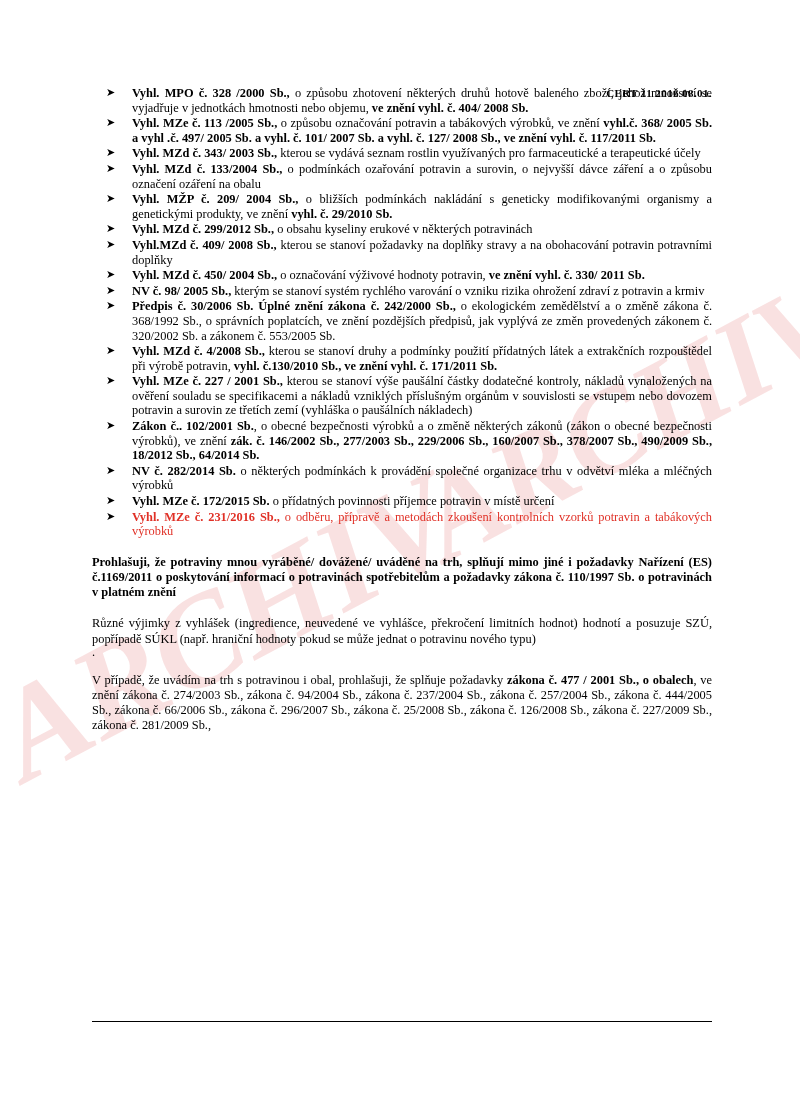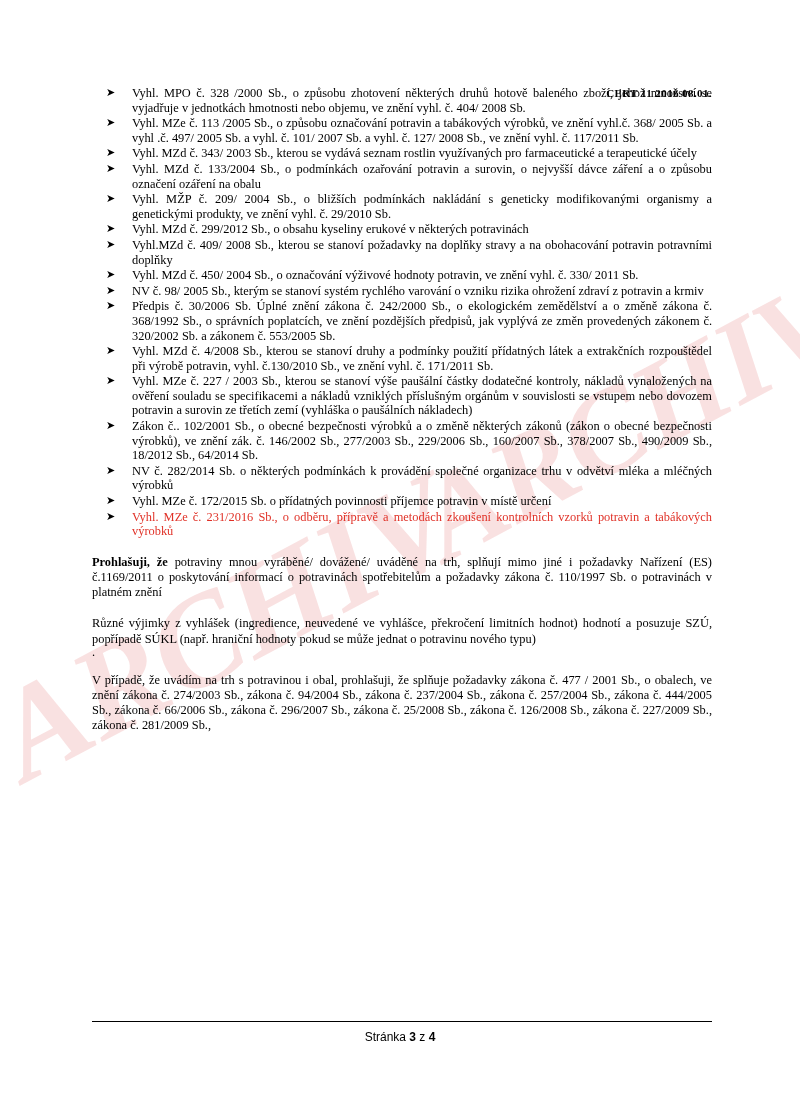--- a/index.html
+++ b/index.html
@@ -71,21 +71,21 @@
   ul.list > li .bullet {
     position: absolute;
     left: 14px;
     top: 0px;
     font-family: "DejaVu Sans", sans-serif;
     font-size: 11px;
     font-weight: bold;
     color: #000;
   }
   li.red, li.red .bullet { color: #e03127; }
-  b { font-weight: normal; }
+  b { font-weight: bold; }
   .para {
     font-size: 12.4px;
     line-height: 15.2px;
     text-align: justify;
     margin-top: 16px;
   }
   .para.bold { font-weight: bold; }
   .para.gap-lg { }
   .dot-line { font-size: 12.4px; line-height: 10px; }
 
@@ -126,32 +126,29 @@
         <li class="list-item"><span class="bullet">➤</span><b>Vyhl. MZe č. 113 /2005 Sb.,</b><span> o způsobu označování potravin a tabákových výrobků, ve znění </span><b>vyhl.č. 368/ 2005 Sb. a vyhl .č. 497/ 2005 Sb. a vyhl. č. 101/ 2007 Sb. a vyhl. č. 127/ 2008 Sb., ve znění vyhl. č. 117/2011 Sb.</b></li>
         <li class="list-item"><span class="bullet">➤</span><b>Vyhl. MZd č. 343/ 2003 Sb.,</b><span> kterou se vydává seznam rostlin využívaných pro farmaceutické a terapeutické účely</span></li>
         <li class="list-item"><span class="bullet">➤</span><b>Vyhl. MZd č. 133/2004 Sb.,</b><span> o podmínkách ozařování potravin a surovin, o nejvyšší dávce záření a o způsobu označení ozáření na obalu</span></li>
         <li class="list-item"><span class="bullet">➤</span><b>Vyhl. MŽP č. 209/ 2004 Sb.,</b><span> o bližších podmínkách nakládání s geneticky modifikovanými organismy a genetickými produkty, ve znění </span><b>vyhl. č. 29/2010 Sb.</b></li>
         <li class="list-item"><span class="bullet">➤</span><b>Vyhl. MZd č. 299/2012 Sb.,</b><span> o obsahu kyseliny erukové v některých potravinách</span></li>
         <li class="list-item"><span class="bullet">➤</span><b>Vyhl.MZd č. 409/ 2008 Sb.,</b><span> kterou se stanoví požadavky na doplňky stravy a na obohacování potravin potravními doplňky</span></li>
         <li class="list-item"><span class="bullet">➤</span><b>Vyhl. MZd č. 450/ 2004 Sb.,</b><span> o označování výživové hodnoty potravin, </span><b>ve znění vyhl. č. 330/ 2011 Sb.</b></li>
         <li class="list-item"><span class="bullet">➤</span><b>NV č. 98/ 2005 Sb.,</b><span> kterým se stanoví systém rychlého varování o vzniku rizika ohrožení zdraví z potravin a krmiv</span></li>
         <li class="list-item"><span class="bullet">➤</span><b>Předpis č. 30/2006 Sb. Úplné znění zákona č. 242/2000 Sb.,</b><span> o ekologickém zemědělství a o změně zákona č. 368/1992 Sb., o správních poplatcích, ve znění pozdějších předpisů, jak vyplývá ze změn provedených zákonem č. 320/2002 Sb. a zákonem č. 553/2005 Sb.</span></li>
         <li class="list-item"><span class="bullet">➤</span><b>Vyhl. MZd č. 4/2008 Sb.,</b><span> kterou se stanoví druhy a podmínky použití přídatných látek a extrakčních rozpouštědel při výrobě potravin, </span><b>vyhl. č.130/2010 Sb., ve znění vyhl. č. 171/2011 Sb.</b></li>
-        <li class="list-item"><span class="bullet">➤</span><b>Vyhl. MZe č. 227 / 2003 Sb.,</b><span> kterou se stanoví výše paušální částky dodatečné kontroly, nákladů vynaložených na ověření souladu se specifikacemi a nákladů vzniklých příslušným orgánům v souvislosti se vstupem nebo dovozem potravin a surovin ze třetích zemí (vyhláška o paušálních nákladech)</span></li>
+        <li class="list-item"><span class="bullet">➤</span><b>Vyhl. MZe č. 227 / 2001 Sb.,</b><span> kterou se stanoví výše paušální částky dodatečné kontroly, nákladů vynaložených na ověření souladu se specifikacemi a nákladů vzniklých příslušným orgánům v souvislosti se vstupem nebo dovozem potravin a surovin ze třetích zemí (vyhláška o paušálních nákladech)</span></li>
         <li class="list-item"><span class="bullet">➤</span><b>Zákon č.. 102/2001 Sb.</b><span>, o obecné bezpečnosti výrobků a o změně některých zákonů (zákon o obecné bezpečnosti výrobků), ve znění </span><b>zák. č. 146/2002 Sb., 277/2003 Sb., 229/2006 Sb., 160/2007 Sb., 378/2007 Sb., 490/2009 Sb., 18/2012 Sb., 64/2014 Sb.</b></li>
         <li class="list-item"><span class="bullet">➤</span><b>NV č. 282/2014 Sb.</b><span> o některých podmínkách k provádění společné organizace trhu v odvětví mléka a mléčných výrobků</span></li>
         <li class="list-item"><span class="bullet">➤</span><b>Vyhl. MZe č. 172/2015 Sb.</b><span> o přídatných povinnosti příjemce potravin v místě určení</span></li>
         <li class="list-item red"><span class="bullet">➤</span><b>Vyhl. MZe č. 231/2016 Sb.,</b><span> o odběru, přípravě a metodách zkoušení kontrolních vzorků potravin a tabákových výrobků</span></li>
       </ul>
     <div id="para-block">
         <div class="para bold"><span>Prohlašuji, že </span><b>potraviny mnou vyráběné/ dovážené/ uváděné na trh, splňují mimo jiné i požadavky Nařízení (ES) č.1169/2011 o poskytování informací o potravinách spotřebitelům a požadavky zákona č. 110/1997 Sb. o potravinách v platném znění</b></div>
         <div class="para"><span>Různé výjimky z vyhlášek (ingredience, neuvedené ve vyhlášce, překročení limitních hodnot) hodnotí a posuzuje SZÚ, popřípadě SÚKL (např. hraniční hodnoty pokud se může jednat o potravinu nového typu)</span></div>
         <div class="dot-line"><span>.</span></div>
         <div class="para gap-lg"><span>V případě, že uvádím na trh s potravinou i obal, prohlašuji, že splňuje požadavky </span><b>zákona č. 477 / 2001 Sb., o obalech</b><span>, ve znění zákona č. 274/2003 Sb., zákona č. 94/2004 Sb., zákona č. 237/2004 Sb., zákona č. 257/2004 Sb., zákona č. 444/2005 Sb., zákona č. 66/2006 Sb., zákona č. 296/2007 Sb., zákona č. 25/2008 Sb., zákona č. 126/2008 Sb., zákona č. 227/2009 Sb., zákona č. 281/2009 Sb.,</span></div>
       </div>
   </div>
 
   <div class="footer-rule"></div>
-  <div class="footer">
-    <span>Stránka </span><b>3</b><span> z </span><b>4</b>
-  </div>
 
 </div>
 
 </body></html>

